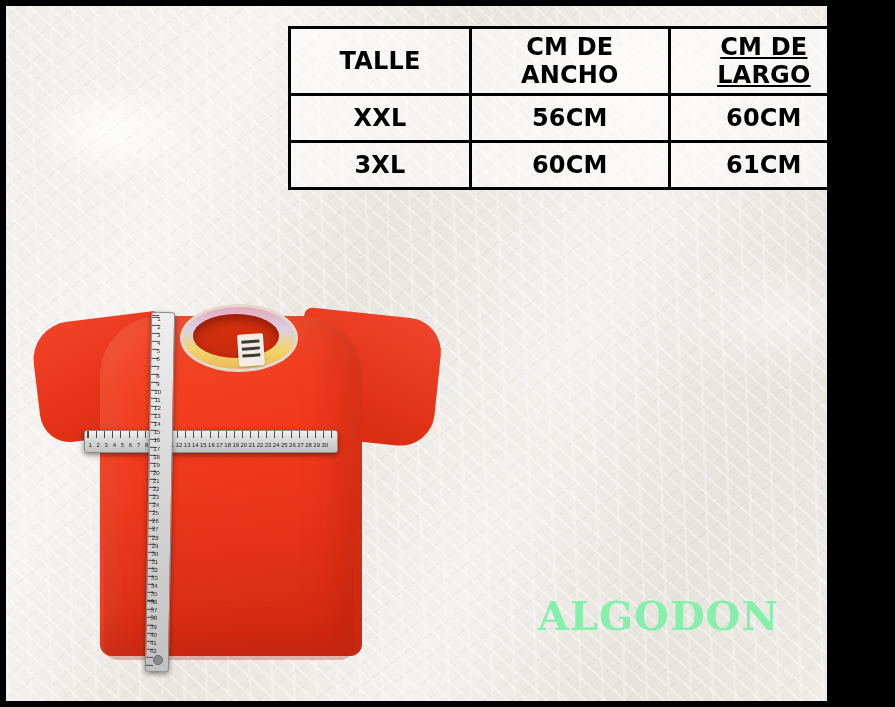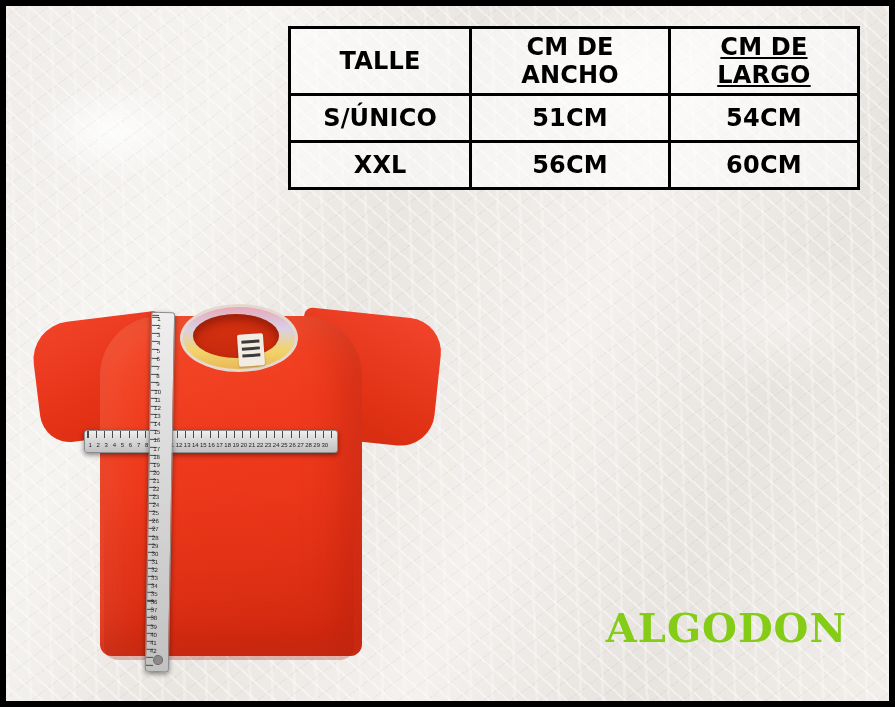--- a/index.html
+++ b/index.html
@@ -8,21 +8,21 @@
     background: #000;
   }
   body {
     width: 895px;
     height: 707px;
     font-family: "Liberation Sans", sans-serif;
     overflow: hidden;
   }
   .page {
     position: relative;
-    width: 895px;
+    width: 827px;
     height: 707px;
     background: #000;
     overflow: hidden;
   }
   
   .backdrop {
     position: absolute;
     left: 6px;
     top: 6px;
     width: 883px;
@@ -244,24 +244,24 @@
     height: 8px;
     border-radius: 50%;
     background: #8a8a8a;
     border: 1px solid #6a6a6a;
   }
 
   
   .caption {
     position: absolute;
     right: 48px;
-    bottom: 56px;
+    bottom: 68px;
     text-align: center;
     z-index: 7;
-    color: #84cc16;
+    color: #86efac;
     font-family: "DejaVu Serif", serif;
     font-weight: bold;
     line-height: 1.12;
     letter-spacing: 1px;
   }
   .caption .l1 { font-size: 40px; }
   .caption .l2 { font-size: 40px; }
 </style>
 </head>
 <body>
@@ -272,28 +272,28 @@
   <table class="size-table">
     <thead>
       <tr>
         <th class="col-talle">TALLE</th>
         <th class="col-ancho">CM DE ANCHO</th>
         <th class="col-largo">CM DE LARGO</th>
       </tr>
     </thead>
     <tbody>
       <tr>
-        <td>S/ÚNICO</td>
-        <td>51CM</td>
-        <td>54CM</td>
-      </tr>
-      <tr>
         <td>XXL</td>
         <td>56CM</td>
         <td>60CM</td>
+      </tr>
+      <tr>
+        <td>3XL</td>
+        <td>60CM</td>
+        <td>61CM</td>
       </tr>
     </tbody>
   </table>
 
   <div class="shirt-wrap">
     <div class="sleeve-l"></div>
     <div class="sleeve-r"></div>
     <div class="body"></div>
     <div class="body-shade"></div>
     <div class="collar-outer"></div>

